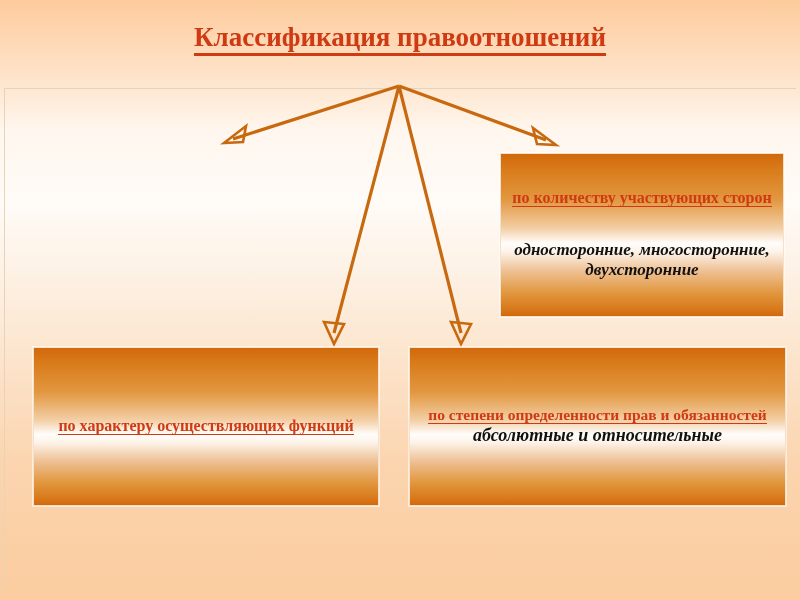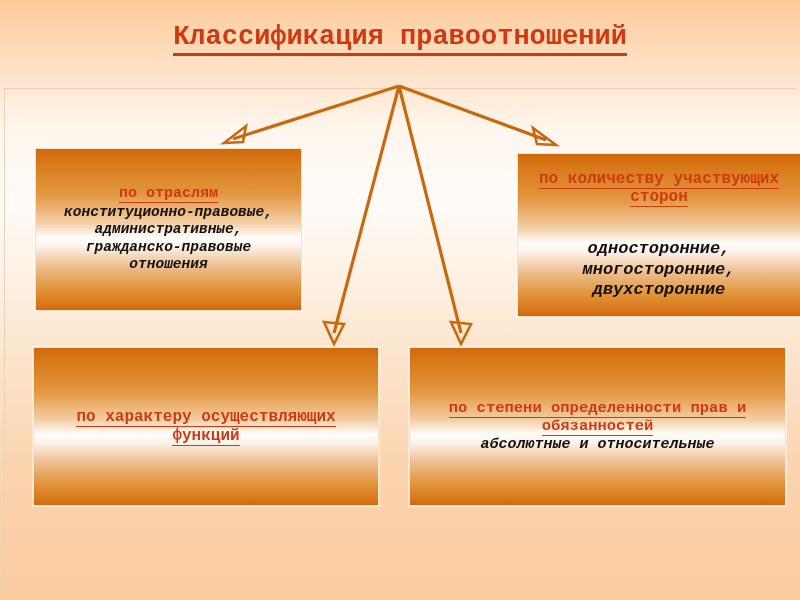--- a/index.html
+++ b/index.html
@@ -5,21 +5,21 @@
   html, body {
     margin: 0;
     padding: 0;
     background: #ffffff;
   }
   #slide {
     position: relative;
     width: 800px;
     height: 600px;
     overflow: hidden;
-    font-family: Liberation Mono, monospace;
+    font-family: Liberation Serif, serif;
     background: linear-gradient(to bottom,
        #fdcb9c 0%,
        #fee6cf 14%,
        #fff7ef 22%,
        #fffbf7 34%,
        #fdf1e4 46%,
        #fce2c8 62%,
        #fbd4ae 78%,
        #fbcfa4 92%,
        #fbcda1 100%);
@@ -99,32 +99,32 @@
     color: #111111;
     font-weight: bold;
     font-style: italic;
     font-size: 15px;
     line-height: 1.2;
     margin-top: 1px;
   }
 
   
   #box-branches   { left: 35px;  top: 148px; width: 267px; height: 163px; }
-  #box-parties    { left: 517px; top: 153px; width: 284px; height: 164px; }
+  #box-parties    { left: 500px; top: 153px; width: 284px; height: 164px; }
   #box-character  { left: 33px;  top: 347px; width: 346px; height: 159px; }
   #box-certainty  { left: 409px; top: 347px; width: 377px; height: 159px; }
 
   #box-branches .head { font-size: 15px; }
   #box-branches .body { font-size: 14.5px; }
   #box-parties .head  { font-size: 16px; }
   #box-parties .body  { font-size: 17px; margin-top: 32px; }
   #box-character .head{ font-size: 16px; }
   #box-character .body{ font-size: 16px; }
   #box-certainty .head{ font-size: 15.5px; }
-  #box-certainty .body{ font-size: 15px; }
+  #box-certainty .body{ font-size: 18px; }
 </style>
 </head>
 <body>
 
 <div id="slide">
 
   <div id="content-frame"></div>
 
   <div id="title">
     <span class="tx">Классификация правоотношений</span>
@@ -143,24 +143,20 @@
     </g>
     <g stroke="#c8690f" stroke-width="2.6" fill="none" stroke-linejoin="miter">
 
       <polygon points="224,143 246,126 243,142"></polygon>
       <polygon points="556,145 533,128 537,144"></polygon>
       <polygon points="334,344 324,322 344,324"></polygon>
       <polygon points="461,344 451,322 471,324"></polygon>
     </g>
   </svg>
 
-  <div class="box" id="box-branches">
-    <div class="head"><span>по отраслям</span></div>
-    <div class="body">конституционно-правовые, административные, гражданско-правовые отношения</div>
-  </div>
 
   <div class="box" id="box-parties">
     <div class="head"><span>по количеству участвующих сторон</span></div>
     <div class="body">односторонние, многосторонние, двухсторонние</div>
   </div>
 
   <div class="box" id="box-character">
     <div class="head"><span>по характеру осуществляющих функций</span></div>
   </div>
 

